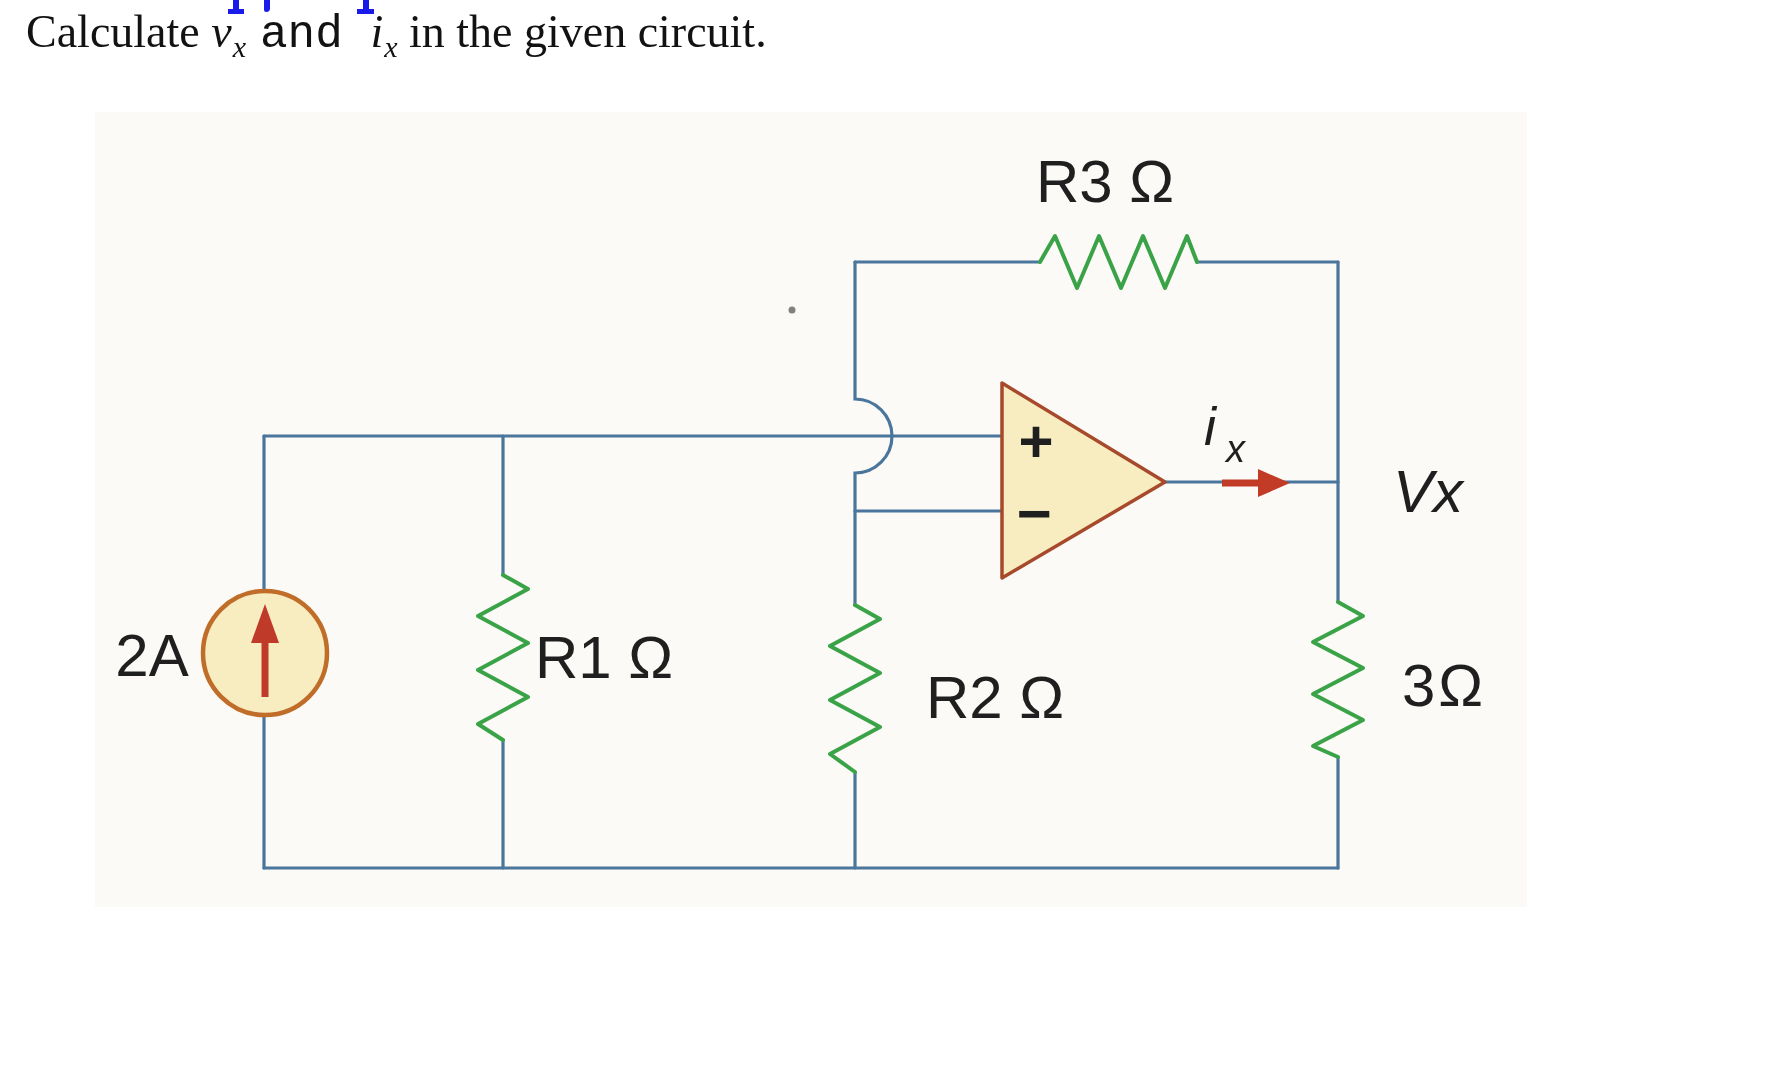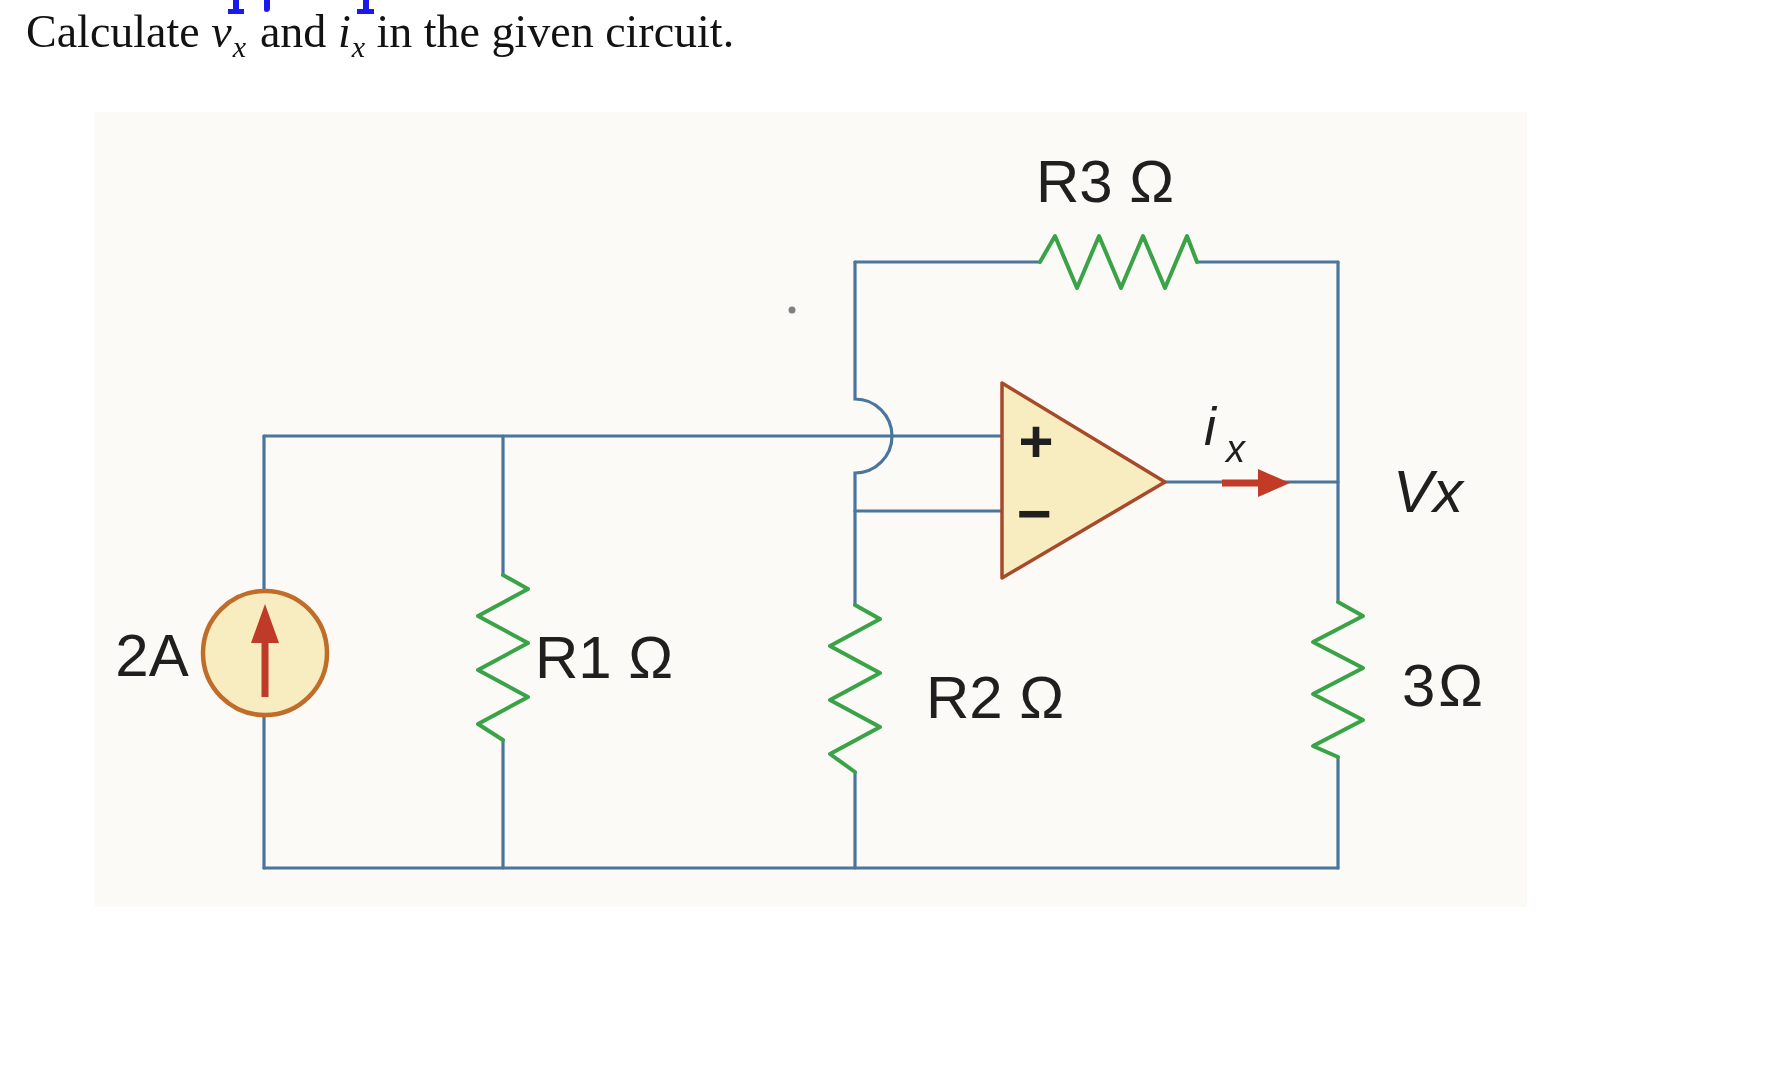--- a/index.html
+++ b/index.html
@@ -3,21 +3,21 @@
 <meta charset="utf-8">
 <style>
   html,body{margin:0;padding:0;background:#ffffff;}
   .page{position:relative;width:1777px;height:1065px;background:#ffffff;overflow:hidden;
         font-family:"Liberation Sans","DejaVu Sans",sans-serif;}
   
   .question{position:absolute;left:26px;top:6px;font-family:"Liberation Serif","DejaVu Serif",serif;
             font-size:46px;line-height:52px;color:#121212;white-space:nowrap;}
   .question .mvar{font-style:italic;}
   .question sub{font-style:italic;font-size:30px;vertical-align:-10px;margin-left:1px;}
-  .question .conj{margin-left:14px;}
+  .question .conj{margin-left:14px;font-family:Liberation Mono, monospace;}
   
   .frag{position:absolute;top:0;}
   .frag .stem{position:absolute;background:#1a1aeb;width:6px;height:13px;top:0;}
   .frag .foot{position:absolute;background:#1a1aeb;height:5px;top:9px;}
   .frag2{position:absolute;top:0;background:#1a1aeb;width:6px;height:12px;border-radius:0 0 5px 3px;}
   
   .circuit{position:absolute;left:0;top:0;}
   text{fill:#1f1f1f;}
   .lbl{font-family:"Liberation Sans","DejaVu Sans",sans-serif;font-size:60px;}
   .lbl-i{font-family:"Liberation Sans","DejaVu Sans",sans-serif;font-style:italic;}

